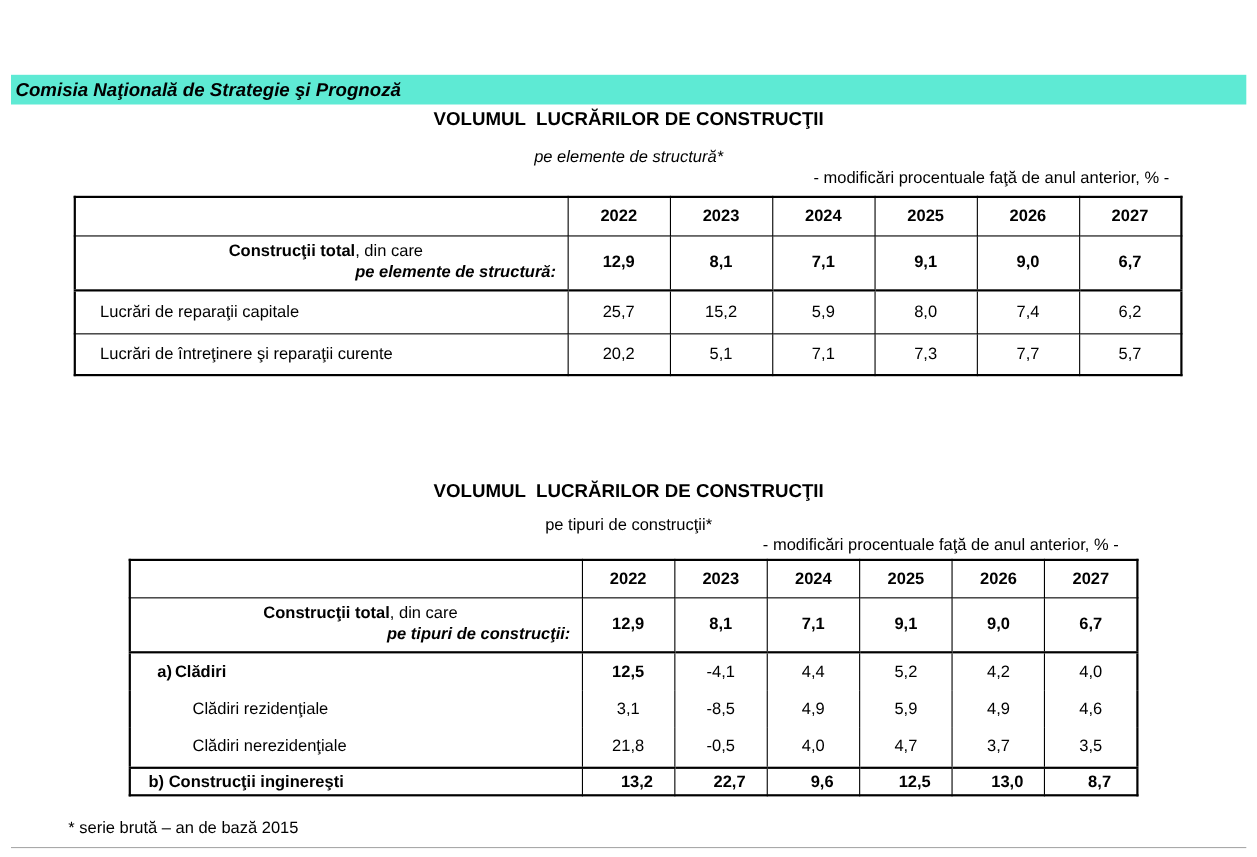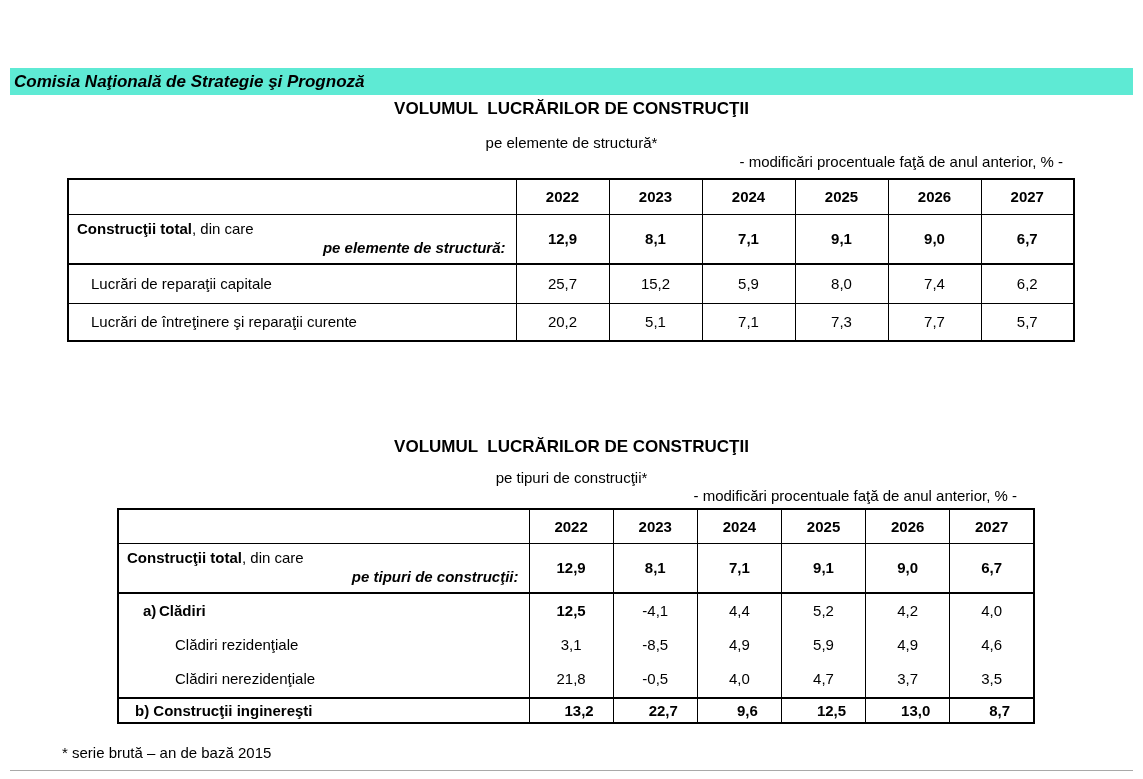--- a/index.html
+++ b/index.html
@@ -34,21 +34,21 @@
     position: absolute; left: 0; width: 1143px;
     text-align: center; font-size: 15px;
   }
   .note {
     position: absolute; font-size: 15px; text-align: right;
   }
   .note.n1 { left: 67px; width: 1008px; top: 153px; padding-right: 12px; }
   .note.n2 { left: 117px; width: 918px; top: 487px; padding-right: 18px; }
 
   .t1-title { top: 99px; }
-  .t1-sub   { top: 134px; }
+  .t1-sub   { top: 134px; font-style: italic; }
   .t2-title { top: 437px; }
   .t2-sub   { top: 469px; }
 
   
   table.t {
     position: absolute;
     border-collapse: collapse; table-layout: fixed;
     font-size: 15px;
     border: 2px solid #000;
   }
@@ -78,21 +78,21 @@
   .t2 tr.ra2 { height: 37px; }
   .t2 tr.rb  { height: 25px; }
 
   tr.trow td { border-bottom: 2px solid #000; }
   tr.trow td.val { font-weight: bold; }
   .t2 tr.ra  td { border-bottom-style: none; }
   .t2 tr.ra1 td { border-top-style: none; border-bottom-style: none; margin-left: 16px; }
   .t2 tr.ra2 td { border-top-style: none; }
   .t2 tr.rb  td { border-top: 2px solid #000; font-weight: bold; padding-left: 16px; }
 
-  td.lbl .line1 { padding-top: 4px; line-height: 19px; }
+  td.lbl .line1 { padding-top: 4px; line-height: 19px; text-align: center; }
   td.lbl .line2 {
     text-align: right; padding-right: 10px; padding-bottom: 6px;
     line-height: 19px;
   }
   .t2 .ra .marker { display: inline-block; width: 32px; padding-left: 16px; }
 
   .footnote {
     position: absolute; left: 62px; top: 744px; font-size: 15px;
   }
   .bottom-rule {

